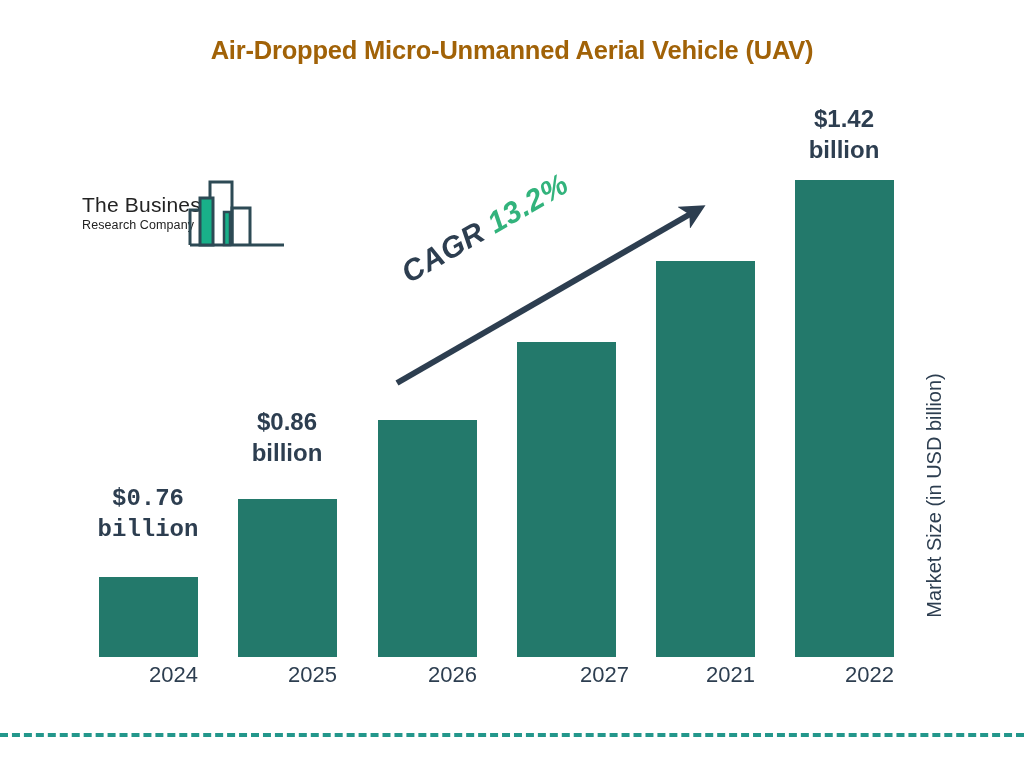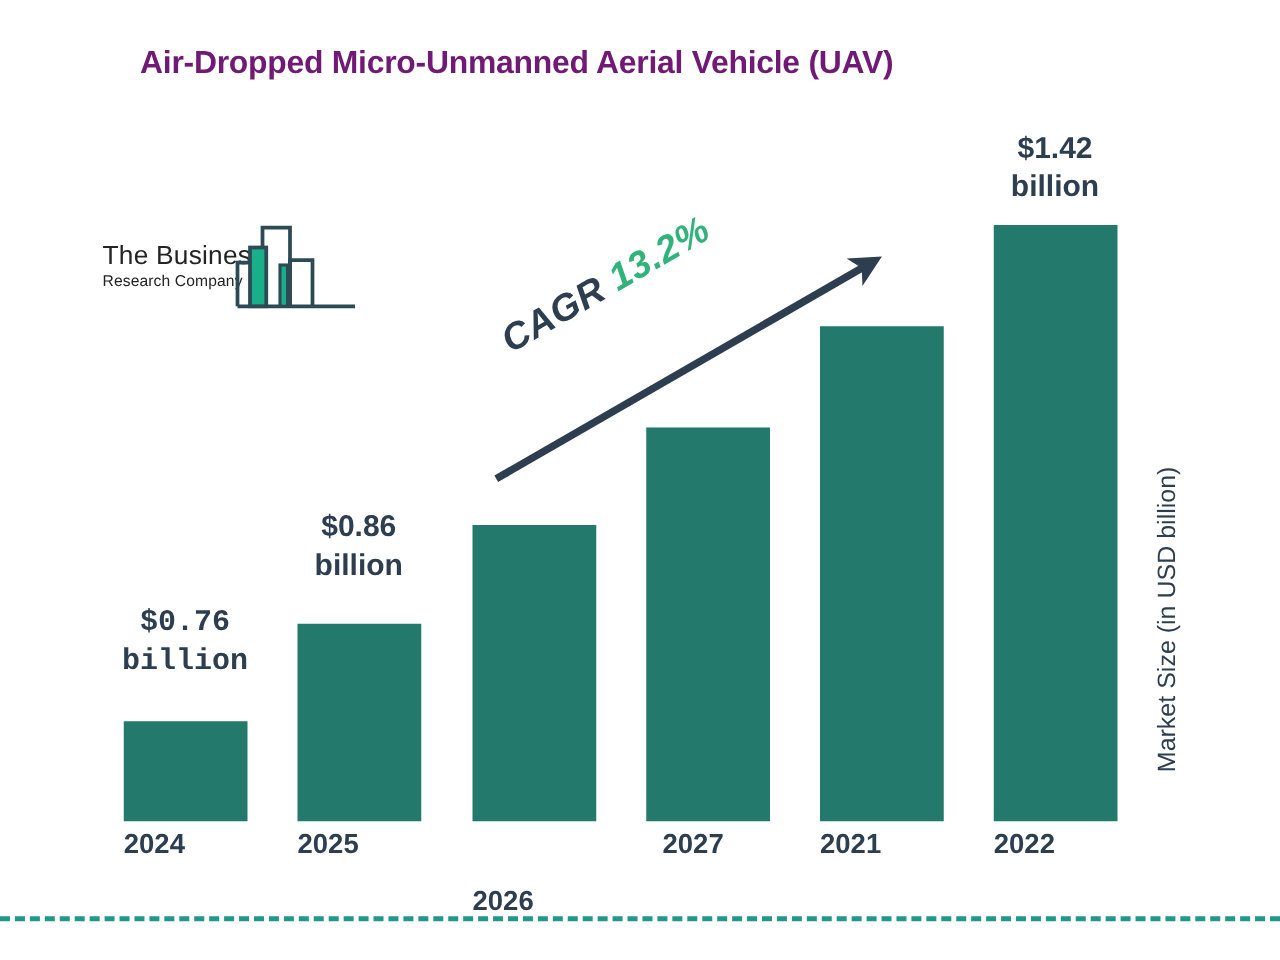--- a/index.html
+++ b/index.html
@@ -15,24 +15,25 @@
     font-family: "Liberation Sans", sans-serif;
     color: #2d3e50;
   }
 
   
   #chart-title {
     position: absolute;
     left: 112px;
     top: 34px;
     width: 800px;
+    text-align: center;
     font-size: 25.5px;
     font-weight: bold;
     line-height: 1.32;
-    color: #701a75;
+    color: #a16207;
     letter-spacing: -0.2px;
   }
   #chart-title .title-line { display: block; }
 
   
   #logo {
     position: absolute;
     left: 78px;
     top: 172px;
     width: 210px;
@@ -89,25 +90,24 @@
     line-height: 1.28;
     text-align: center;
     width: 130px;
   }
   .value-label span { display: block; }
 
   .tick-label {
     position: absolute;
     top: 662px;
     width: 99px;
-    text-align: left;
+    text-align: right;
     font-size: 22px;
     color: #2d3e50;
     font-family: "Liberation Sans", sans-serif;
-    font-weight: bold;
   }
 
   
   #cagr-annotation {
     position: absolute;
     left: 404px;
     top: 258px;
     transform: rotate(-30deg);
     transform-origin: left center;
     white-space: nowrap;
@@ -187,21 +187,21 @@
     <span>$0.86</span>
     <span>billion</span>
   </div>
   <div class="value-label" style="left:779px; top:104px;">
     <span>$1.42</span>
     <span>billion</span>
   </div>
 
   <div class="tick-label" style="left:99px;">2024</div>
   <div class="tick-label" style="left:238px;">2025</div>
-  <div class="tick-label" style="left:378px;margin-top:46px;">2026</div>
+  <div class="tick-label" style="left:378px;">2026</div>
   <div class="tick-label" style="left:530px;">2027</div>
   <div class="tick-label" style="left:656px;">2021</div>
   <div class="tick-label" style="left:795px;">2022</div>
 
   <svg id="growth-arrow" style="position:absolute; left:0; top:0; width:1024px; height:768px; pointer-events:none;" xmlns="http://www.w3.org/2000/svg">
     <defs>
       <marker id="arrowhead" markerWidth="4.2" markerHeight="4.2" refX="1.6" refY="2.1" orient="auto">
         <polygon points="0,0 4.2,2.1 0,4.2 1.1,2.1" fill="#2d3e50"></polygon>
       </marker>
     </defs>

